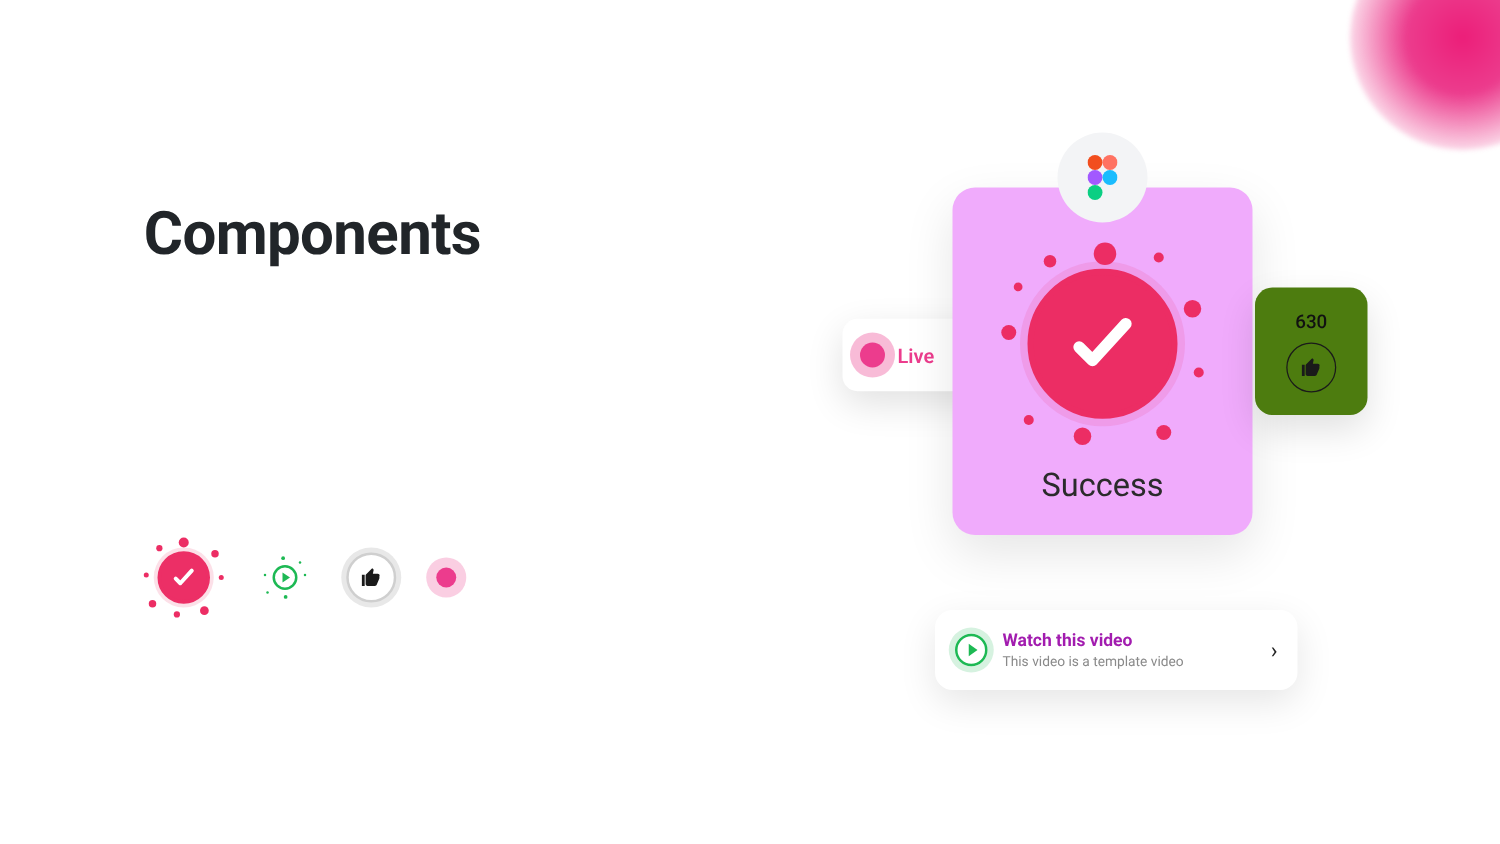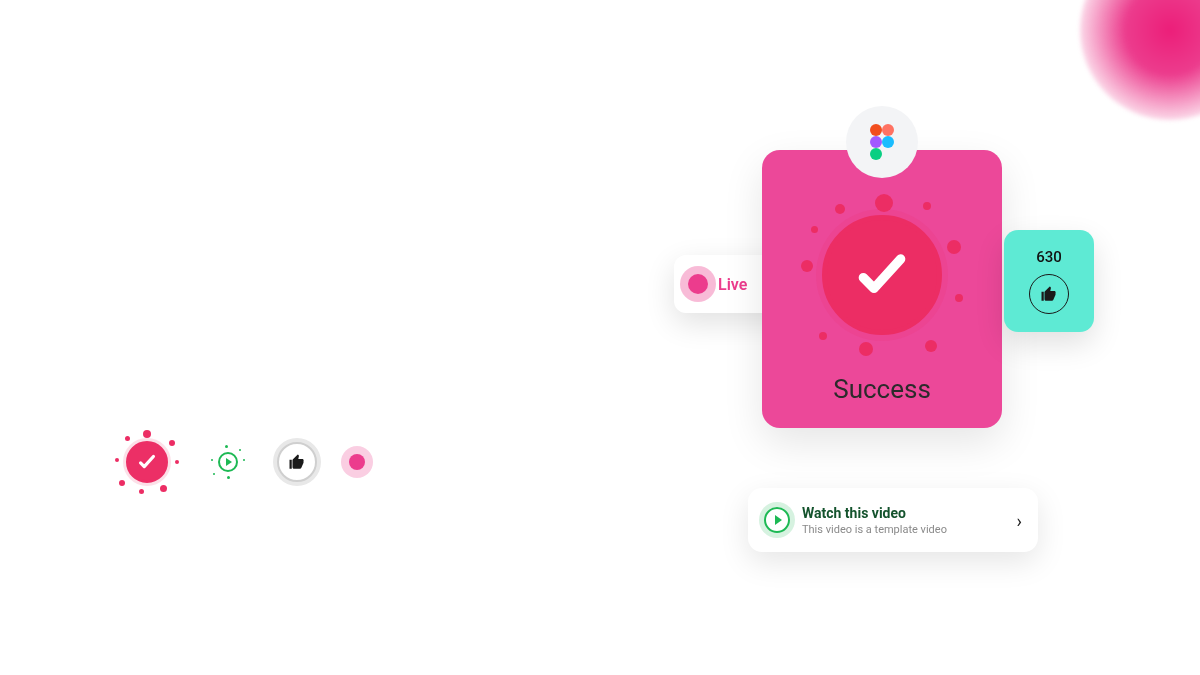--- a/index.html
+++ b/index.html
@@ -139,21 +139,21 @@
   font-weight: 600;
   color: #ec3c8d;
 }
 
 .success-card {
   position: absolute;
   left: 762px;
   top: 150px;
   width: 240px;
   height: 278px;
-  background: #ec4899;
+  background: #f0abfc;
   border-radius: 18px;
   box-shadow: 0 15px 40px rgba(0,0,0,0.10);
   display: flex;
   flex-direction: column;
   align-items: center;
   padding-top: 40px;
 }
 .figma-badge {
   position: absolute;
   left: 50%;
@@ -192,21 +192,21 @@
   font-weight: 400;
   color: #2b2b2b;
 }
 
 .likes-card {
   position: absolute;
   left: 1004px;
   top: 230px;
   width: 90px;
   height: 102px;
-  background: #5eead4;
+  background: #4d7c0f;
   border-radius: 14px;
   box-shadow: 0 12px 30px rgba(0,0,0,0.12);
   display: flex;
   flex-direction: column;
   align-items: center;
   justify-content: center;
   gap: 8px;
 }
 .likes-count {
   font-size: 15px;
@@ -252,21 +252,21 @@
   width: 0; height: 0;
   border-left: 7px solid #1db954;
   border-top: 5px solid transparent;
   border-bottom: 5px solid transparent;
   margin-left: 2px;
 }
 .video-text { flex: 1; }
 .video-title {
   font-size: 14px;
   font-weight: 700;
-  color: #14532d;
+  color: #a21caf;
 }
 .video-sub {
   font-size: 11px;
   color: #8a8a8a;
   margin-top: 2px;
 }
 .chevron {
   color: #222;
   font-size: 18px;
 }
@@ -277,20 +277,21 @@
   background: #ec2d64;
 }
 </style>
 </head>
 <body>
 
 <div class="corner-blob"></div>
 
 <div class="left-content">
   <div class="title">
+    <div>Components</div>
   </div>
 </div>
 
 <div class="examples-row">
   <div class="ex-check">
     <div class="particle" style="width:8px;height:8px;top:0;left:28px"></div>
     <div class="particle" style="width:5px;height:5px;top:6px;left:10px"></div>
     <div class="particle" style="width:6px;height:6px;top:10px;right:4px"></div>
     <div class="particle" style="width:4px;height:4px;top:30px;right:0"></div>
     <div class="particle" style="width:7px;height:7px;bottom:2px;right:12px"></div>

